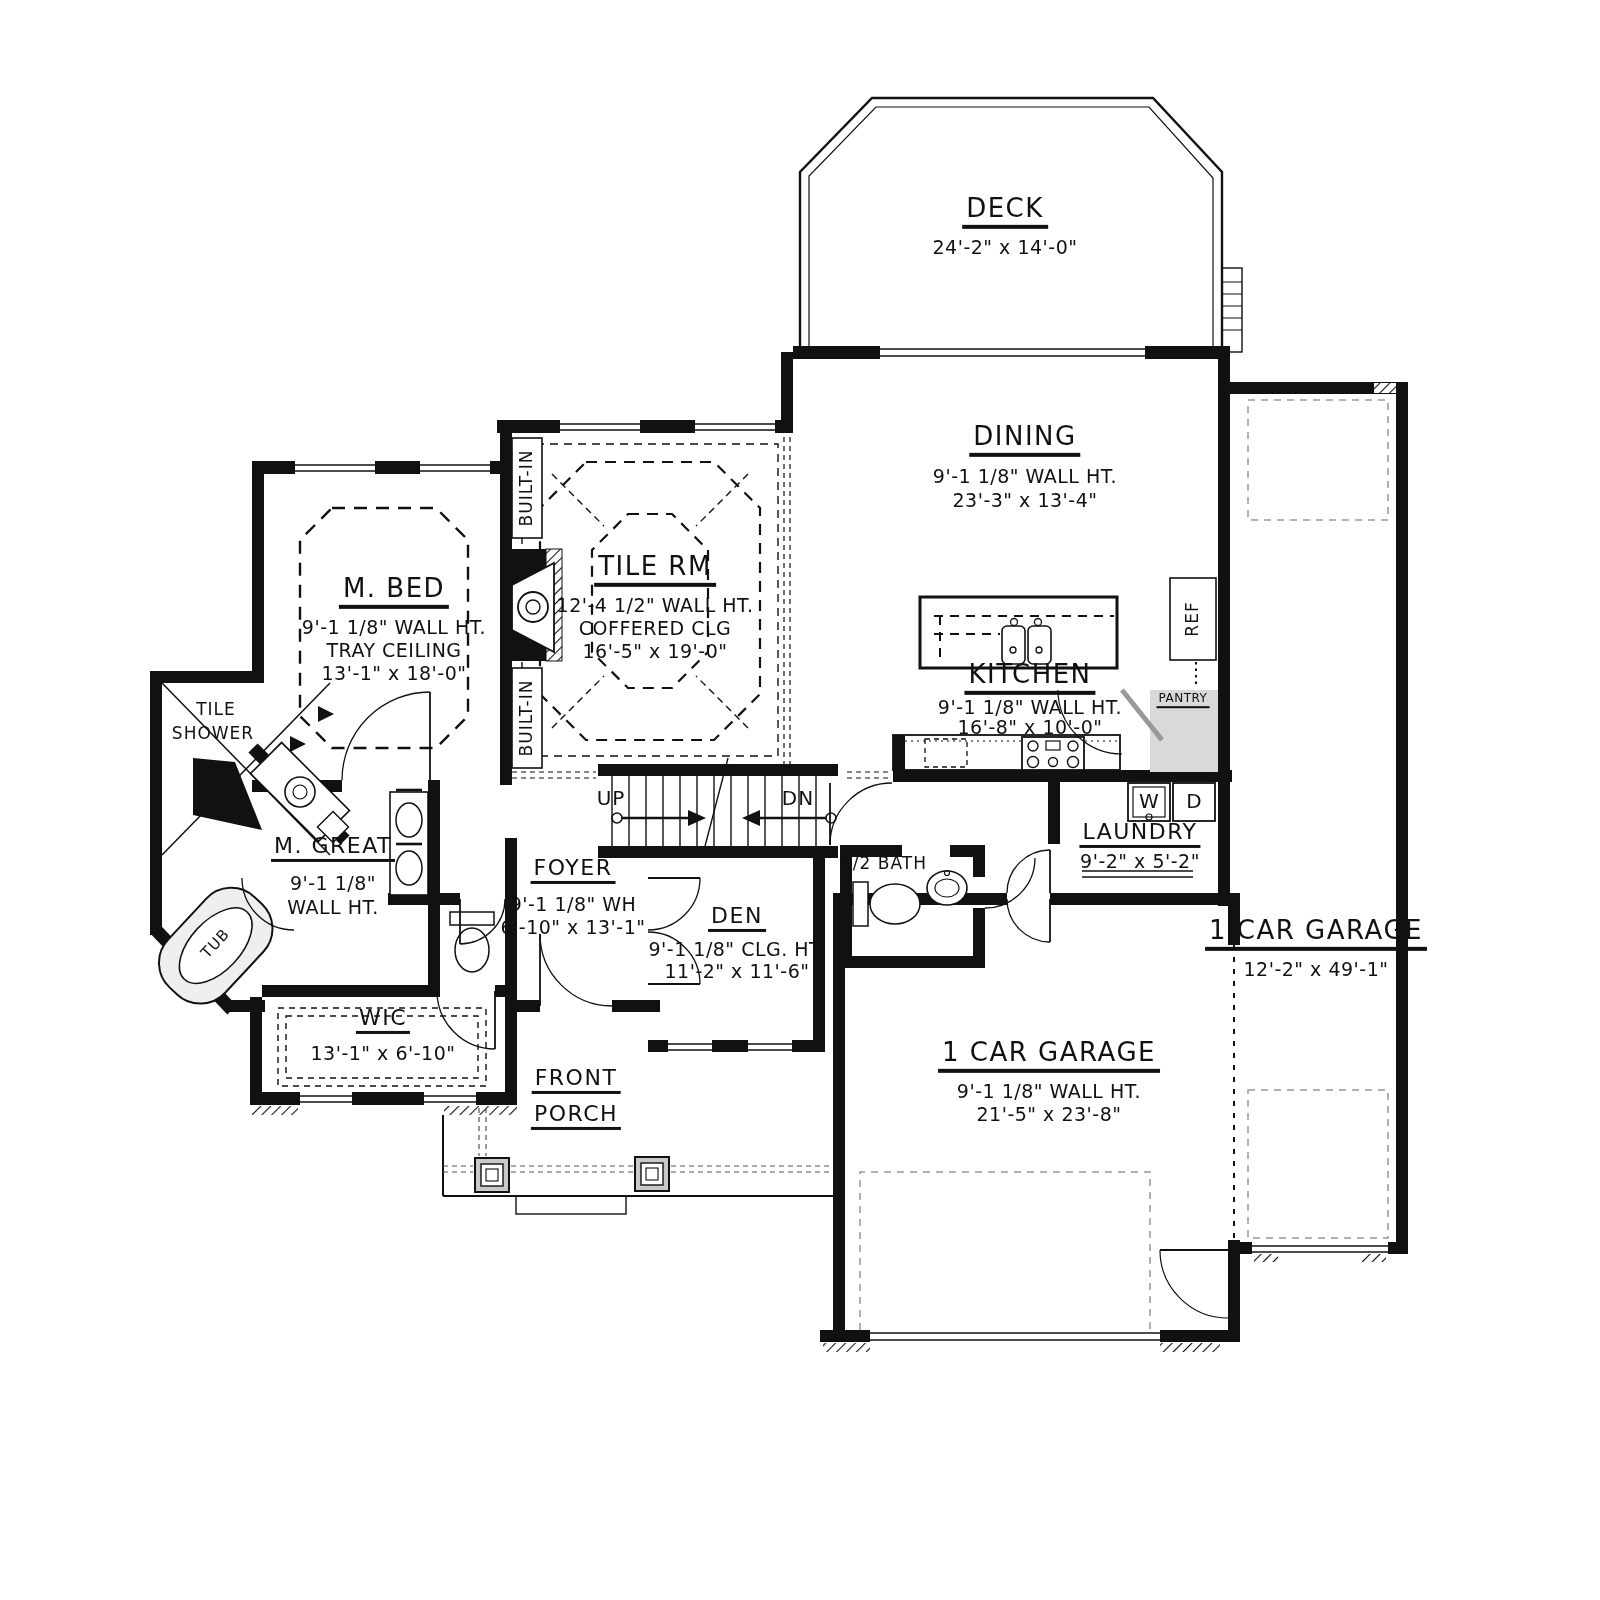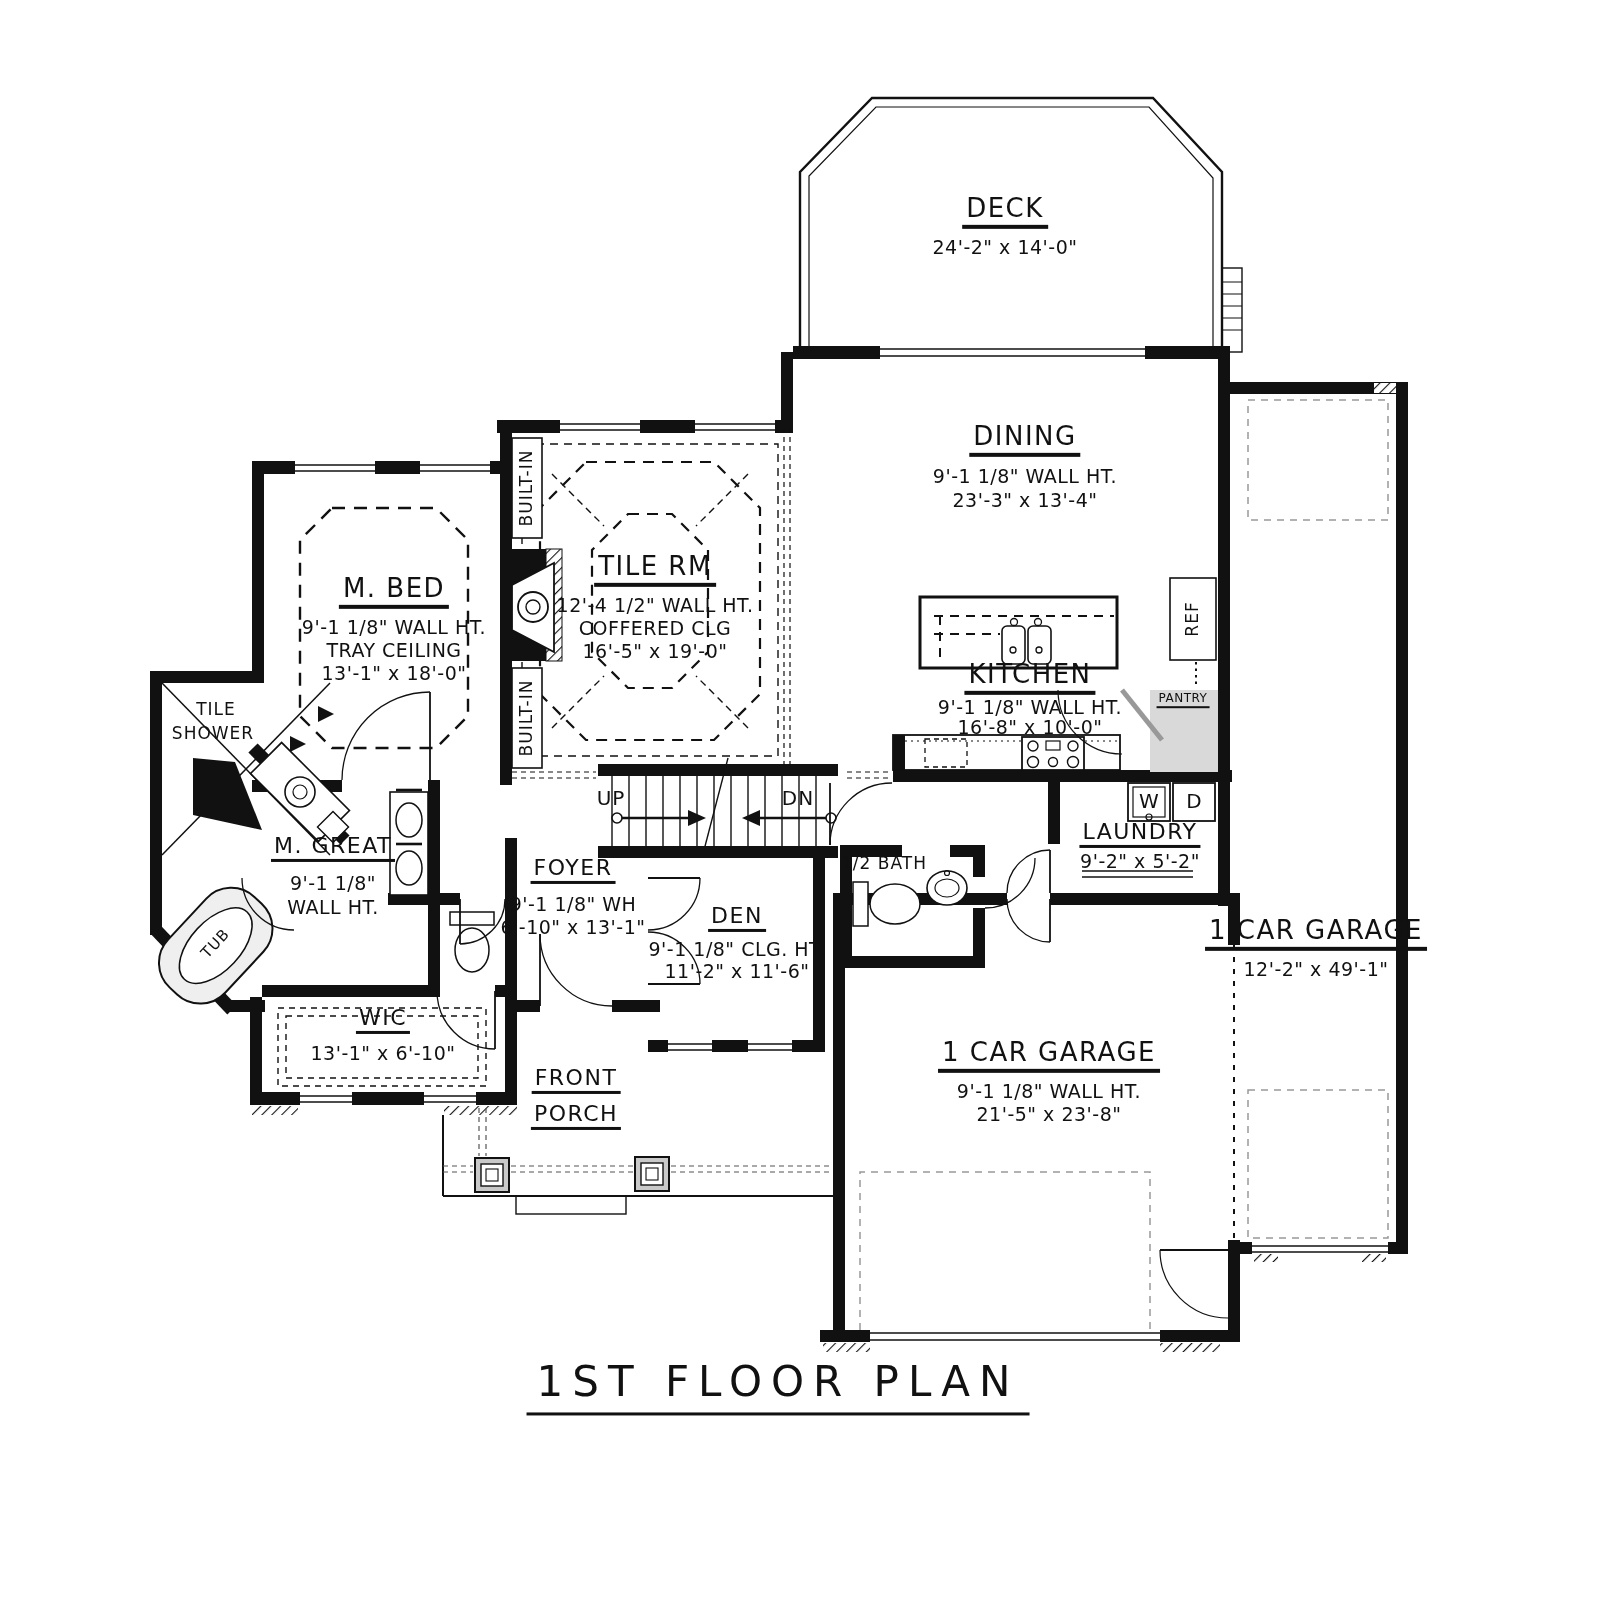--- a/index.html
+++ b/index.html
@@ -440,15 +440,14 @@
 
 <div class="lbl name-sm" style="left:576px;top:1080px">FRONT</div>
 <div class="lbl name-sm" style="left:576px;top:1116px">PORCH</div>
 
 <div class="lbl vert" style="left:527px;top:488px">BUILT-IN</div>
 <div class="lbl vert" style="left:527px;top:718px">BUILT-IN</div>
 
 <div class="lbl updn" style="left:611px;top:798px">UP</div>
 <div class="lbl updn" style="left:798px;top:798px">DN</div>
 
-<div class="lbl title" style="left:778px;top:1388px">1ST FLOOR PLAN</div>
 
 </div>
 
 </body></html>

